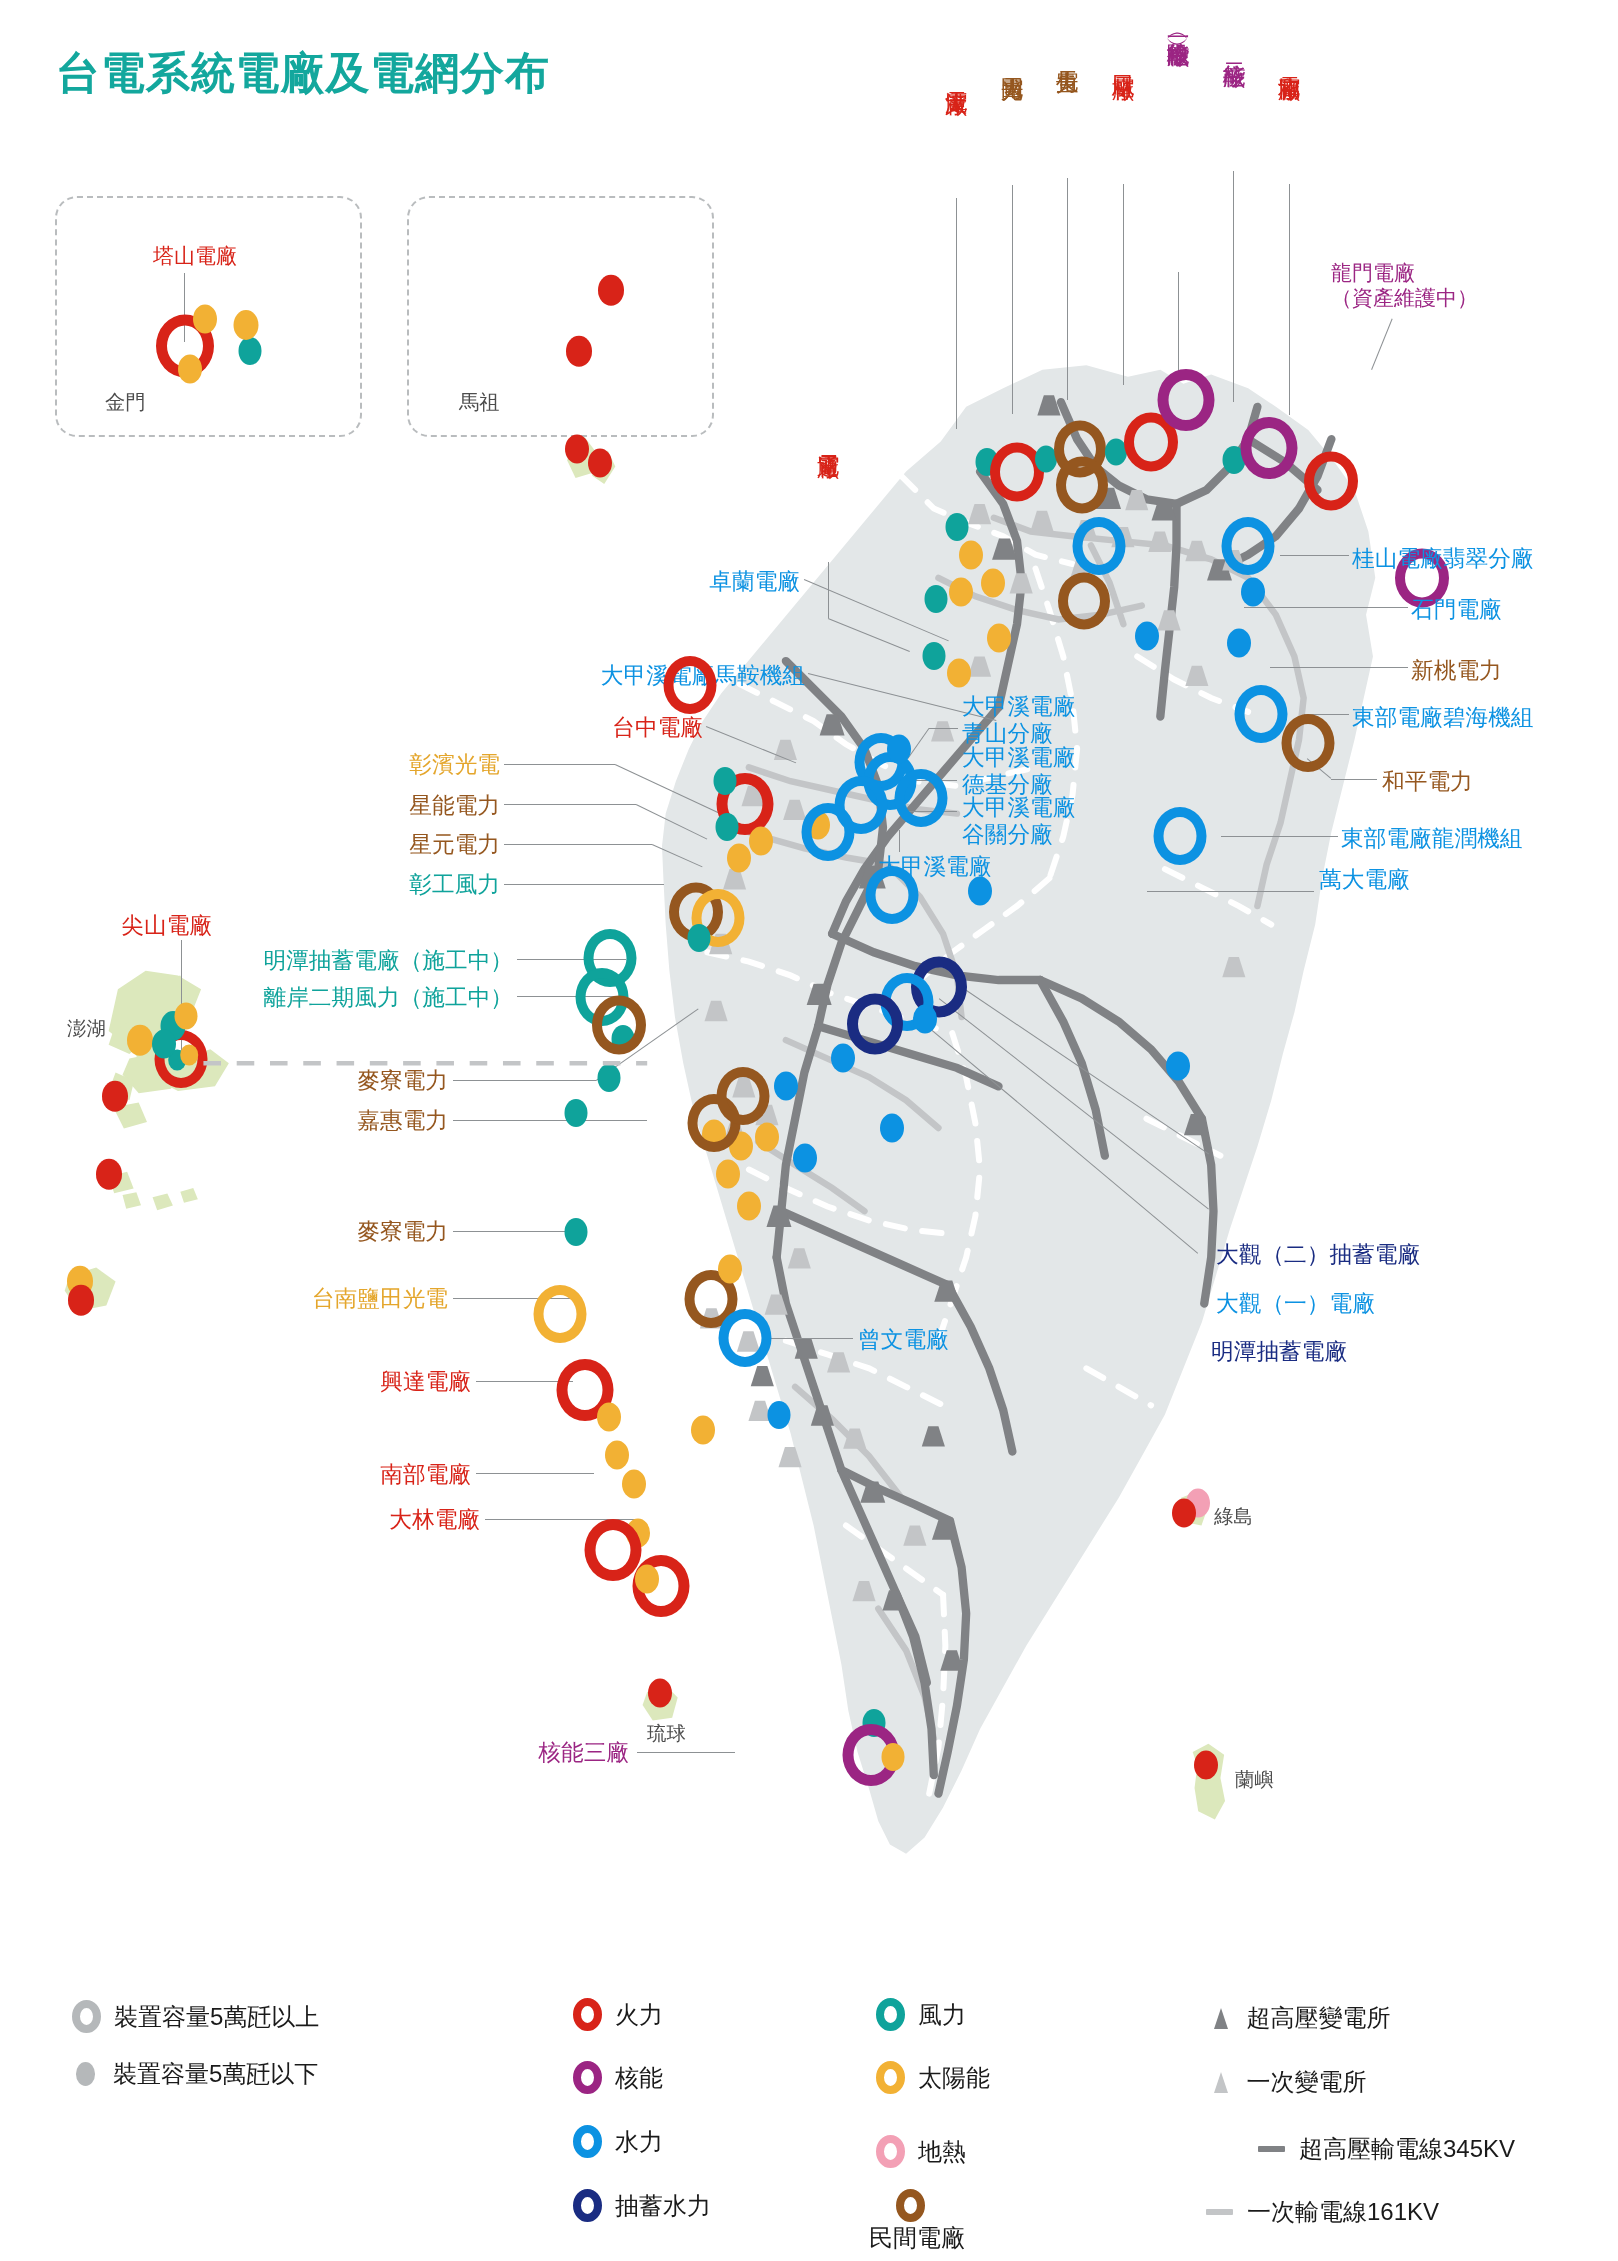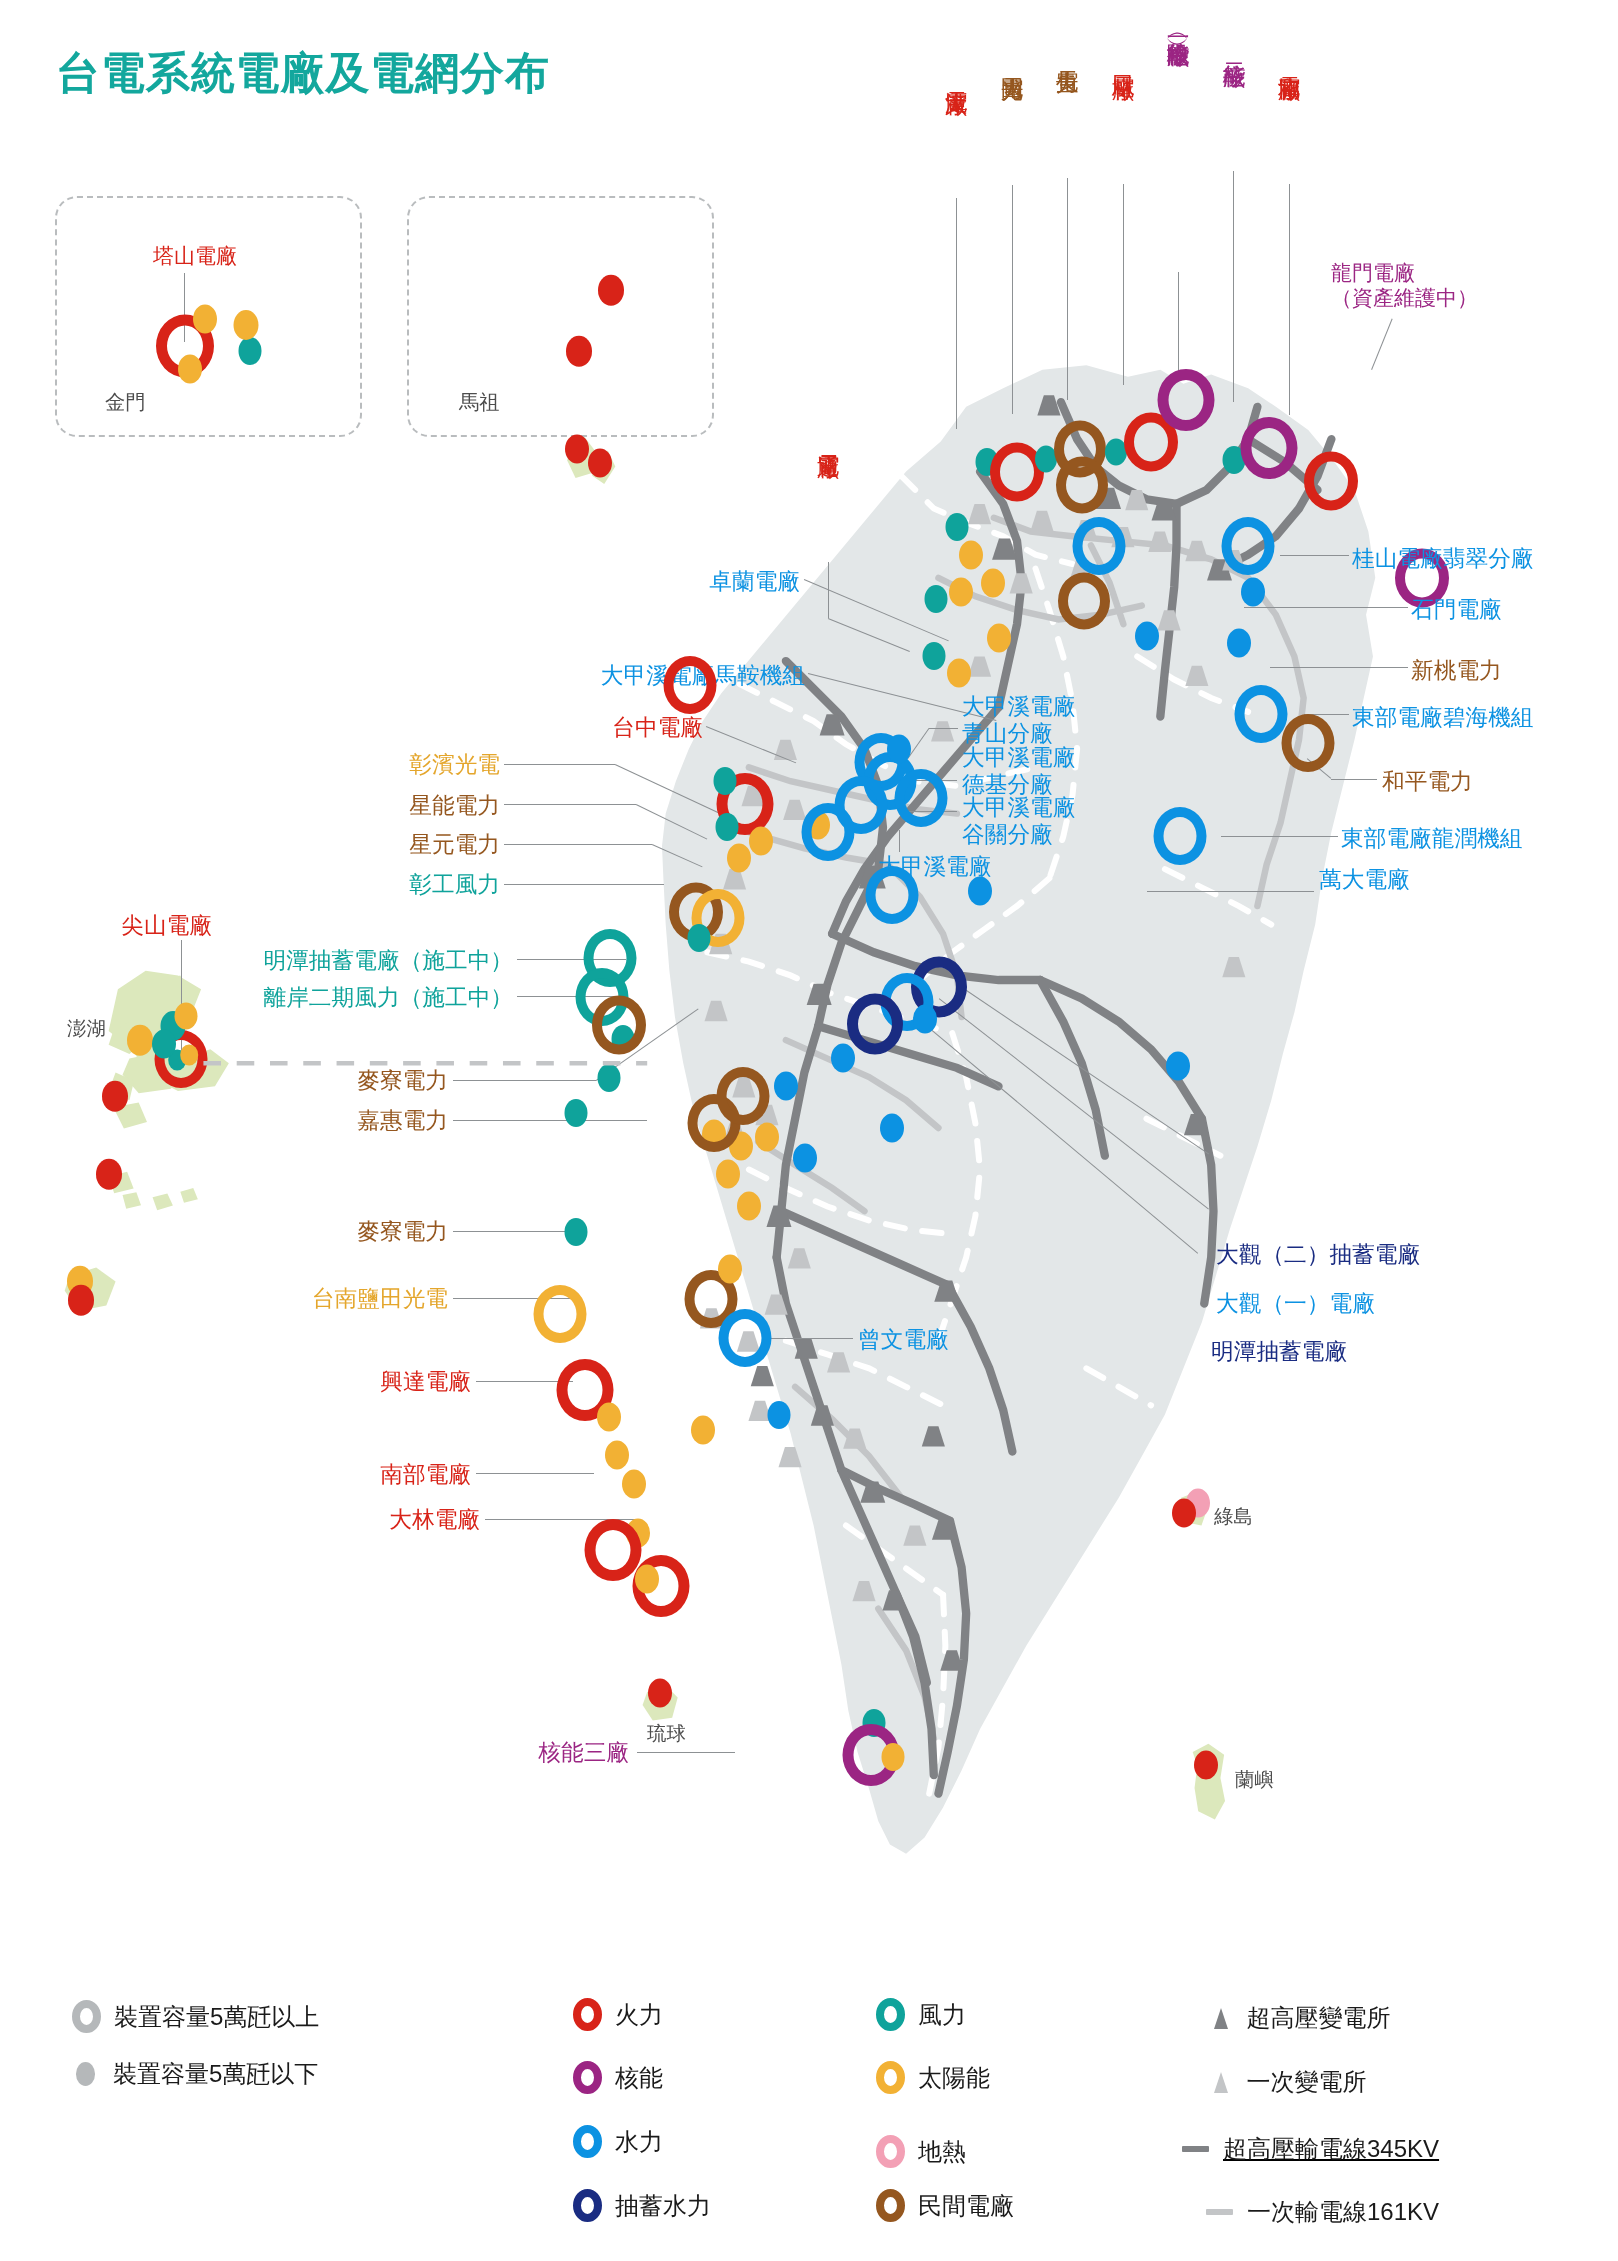--- a/index.html
+++ b/index.html
@@ -539,34 +539,34 @@
       <span class="lg-txt">風力</span>
     </div>
     <div class="lg-item" style="left:876px;top:142px;">
       <span class="lg-ring" style="border-color:#F2B134;"></span>
       <span class="lg-txt">太陽能</span>
     </div>
     <div class="lg-item" style="left:876px;top:216px;">
       <span class="lg-ring" style="border-color:#F3A0B5;"></span>
       <span class="lg-txt">地熱</span>
     </div>
-    <div class="lg-item" style="left:876px;top:270px;">
+    <div class="lg-item" style="left:856px;top:270px;flex-direction:column;">
       <span class="lg-ring" style="border-color:#95571F;"></span>
       <span class="lg-txt">民間電廠</span>
     </div>
 
     <div class="lg-item" style="left:1214px;top:83px;">
       <span class="lg-tri" style="border-left:7.4px solid transparent;border-right:7.4px solid transparent;border-bottom:21px solid #808285;"></span>
       <span class="lg-txt" style="margin-left:18.5px;">超高壓變電所</span>
     </div>
     <div class="lg-item" style="left:1214px;top:147px;">
       <span class="lg-tri" style="border-left:7.4px solid transparent;border-right:7.4px solid transparent;border-bottom:21px solid #c3c5c7;"></span>
       <span class="lg-txt" style="margin-left:18.5px;">一次變電所</span>
     </div>
-    <div class="lg-item" style="left:1182px;top:214px;text-decoration:underline;">
+    <div class="lg-item" style="left:1258px;top:214px;">
       <span class="lg-line" style="background:#808285;"></span>
       <span class="lg-txt" style="margin-left:14px;">超高壓輸電線345KV</span>
     </div>
     <div class="lg-item" style="left:1206px;top:277px;">
       <span class="lg-line" style="background:#c3c5c7;"></span>
       <span class="lg-txt" style="margin-left:14px;">一次輸電線161KV</span>
     </div>
   </div>
 
 </div>

